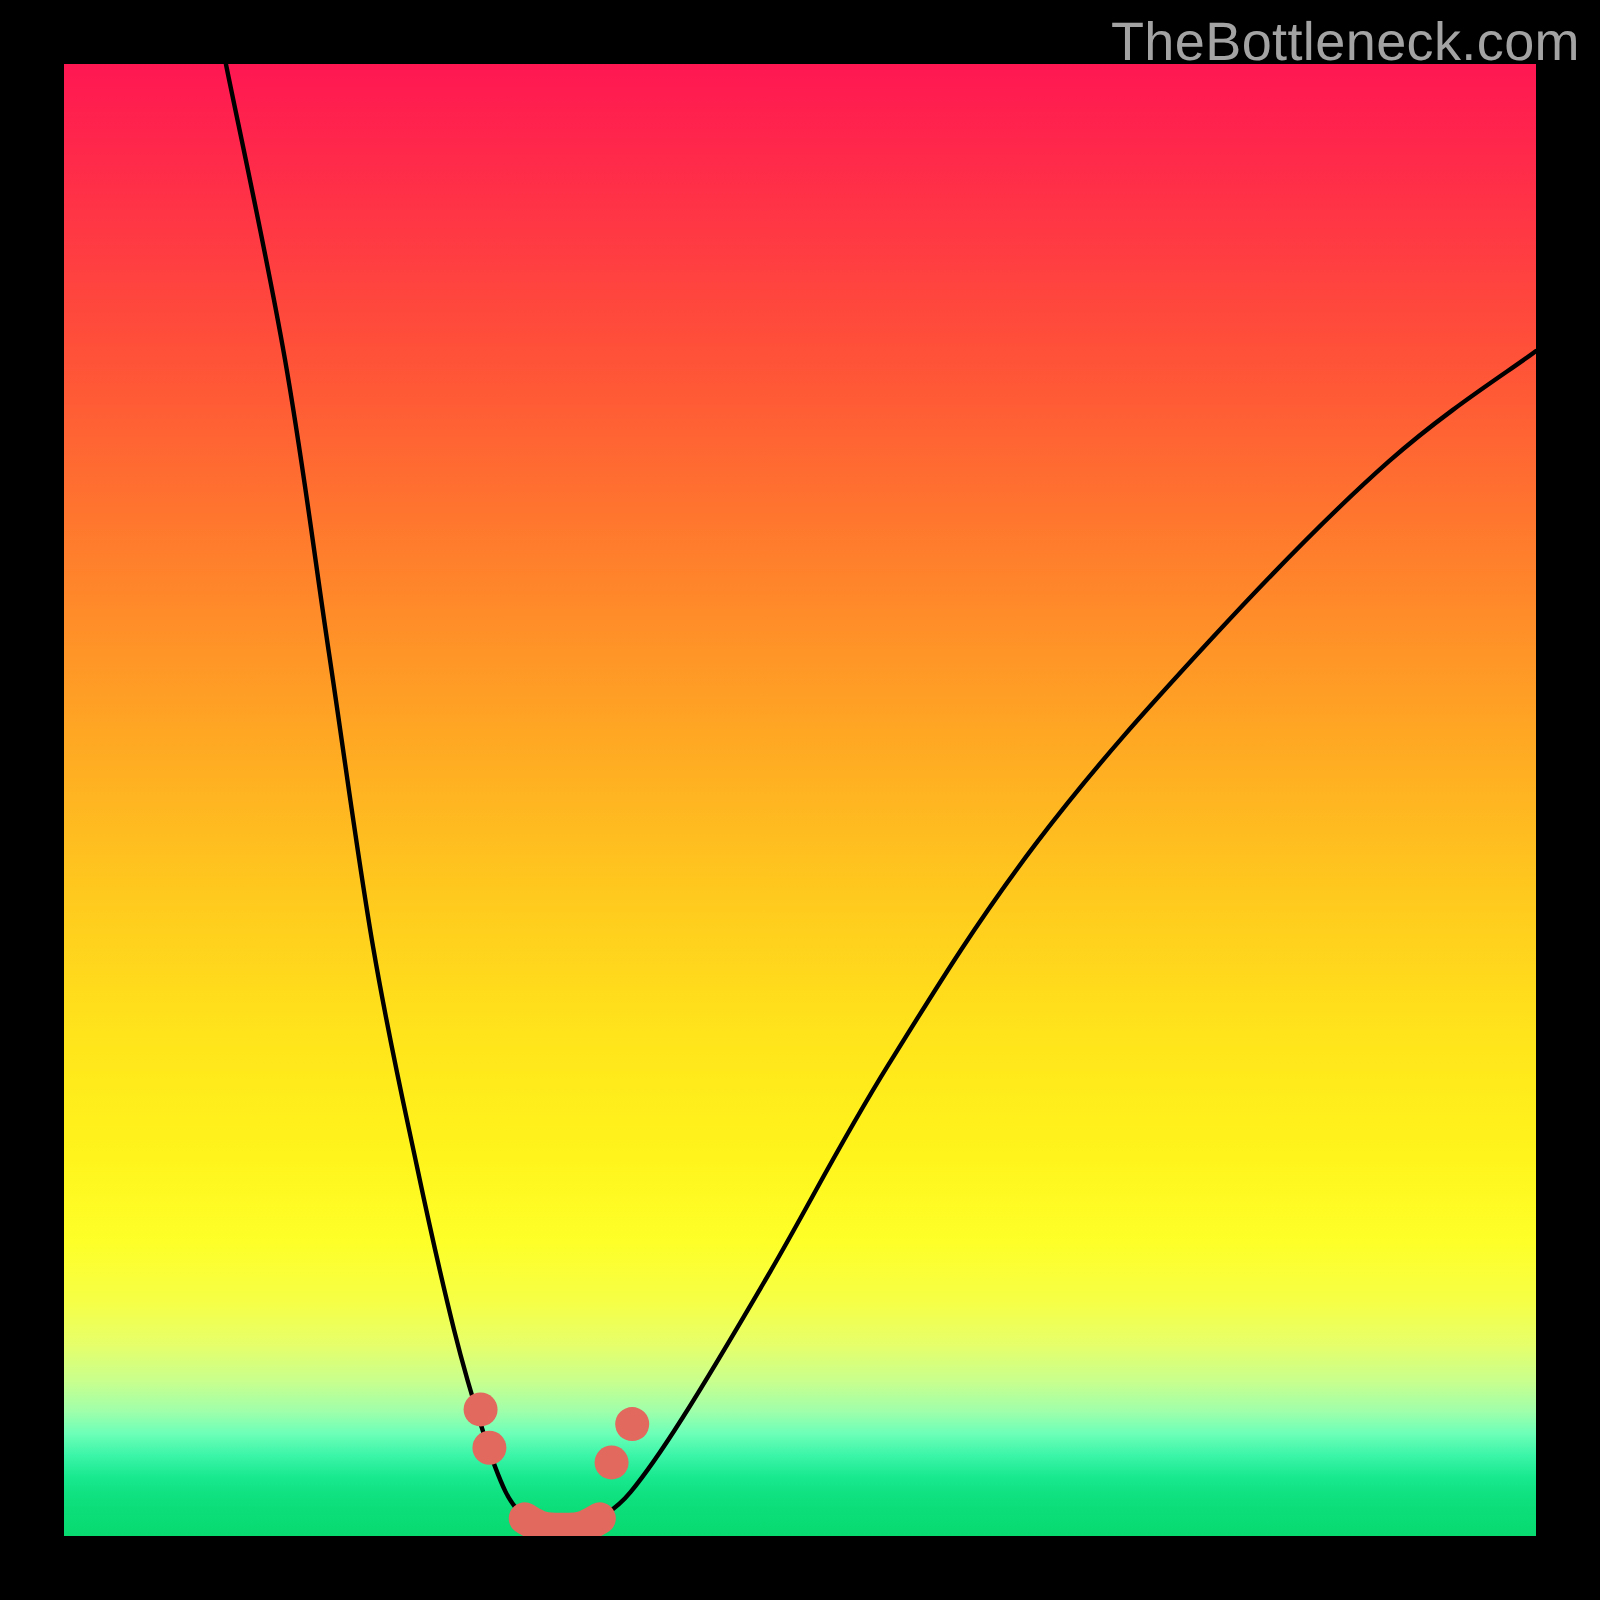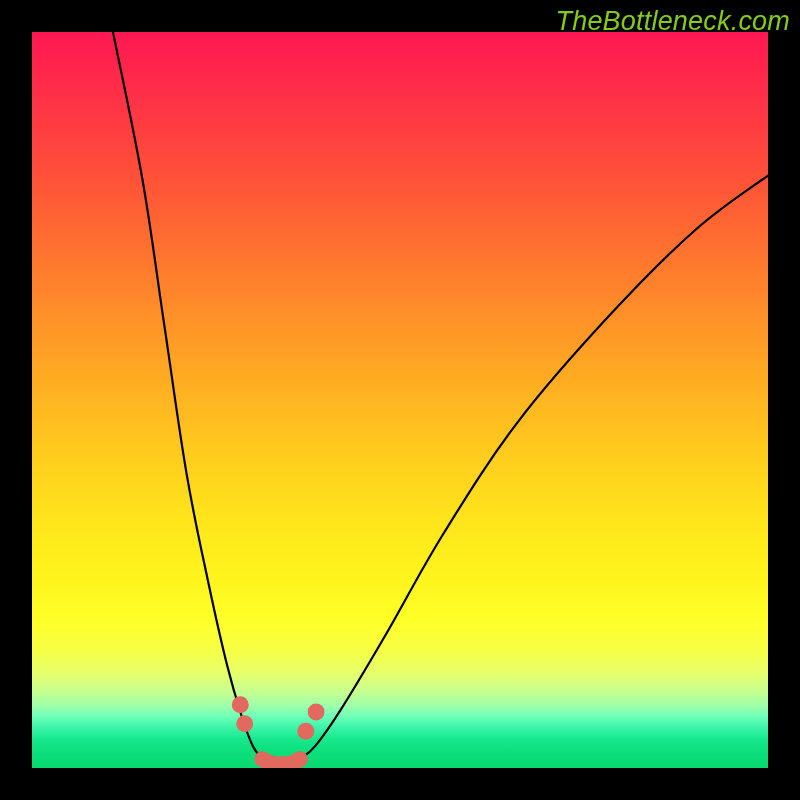--- a/index.html
+++ b/index.html
@@ -40,26 +40,25 @@
       #6effb8 93%,
       #3cf5a8 94.5%,
       #18e98f 96%,
       #0de07d 97.5%,
       #08da70 100%);
   }
   .watermark {
     position: absolute;
     top: 6px;
     right: 10px;
-    color: #84cc16;
+    color: #a3a3a3;
     font-size: 27px;
     font-weight: 400;
     letter-spacing: 0.2px;
     z-index: 5;
-    font-style: italic;
   }
   svg.curves {
     position: absolute;
     left: 0;
     top: 0;
     width: 736px;
     height: 736px;
   }
   .curve {
     fill: none;

